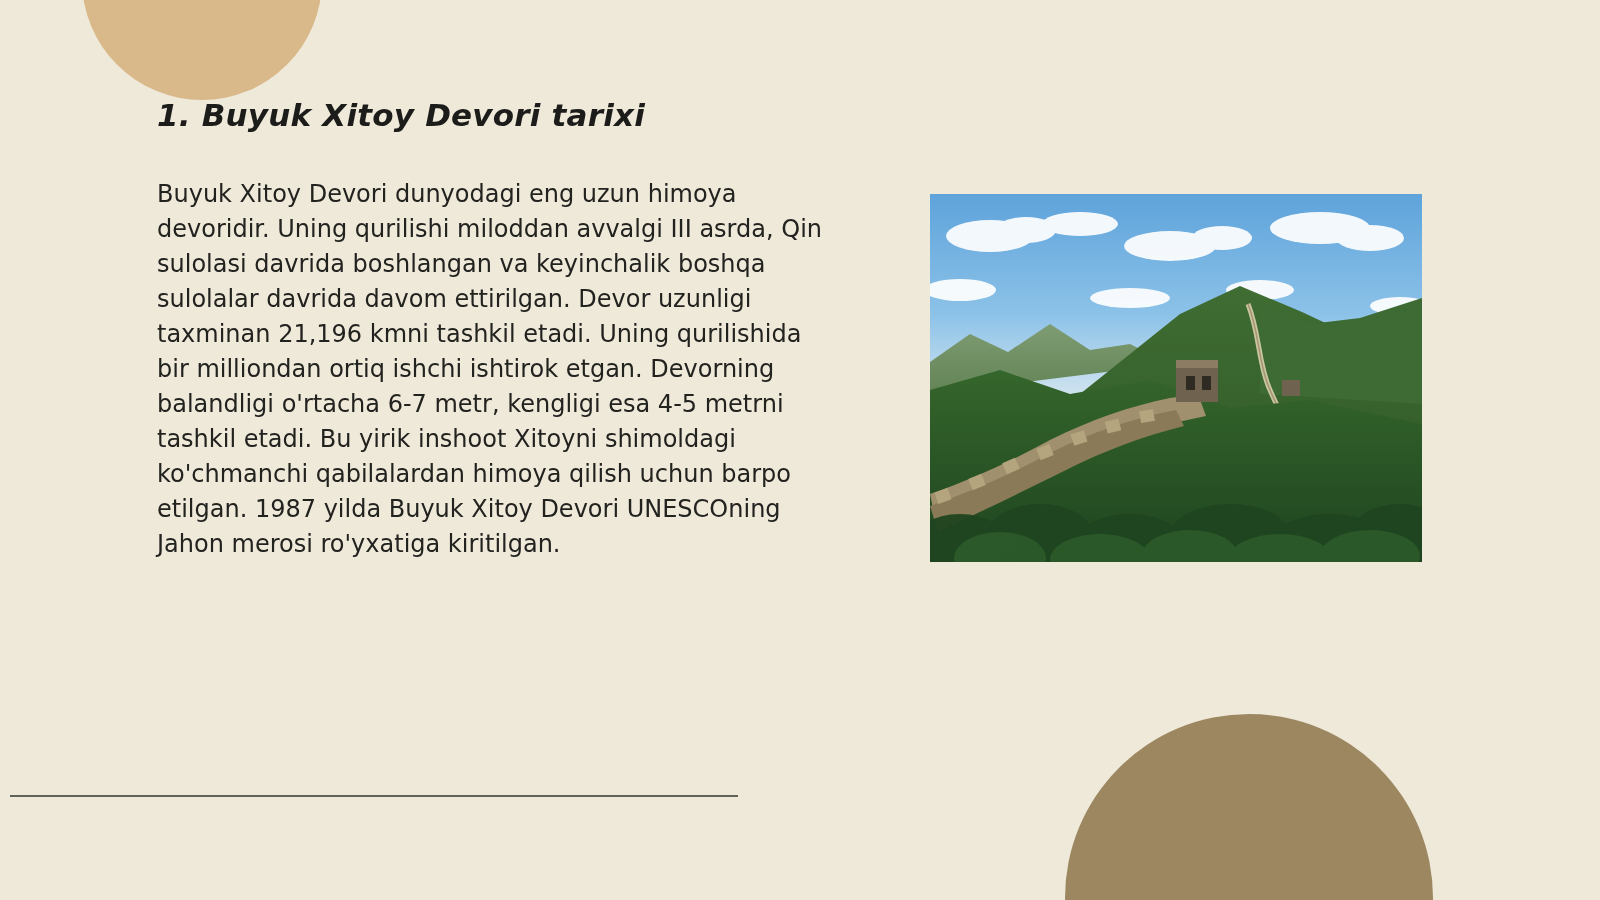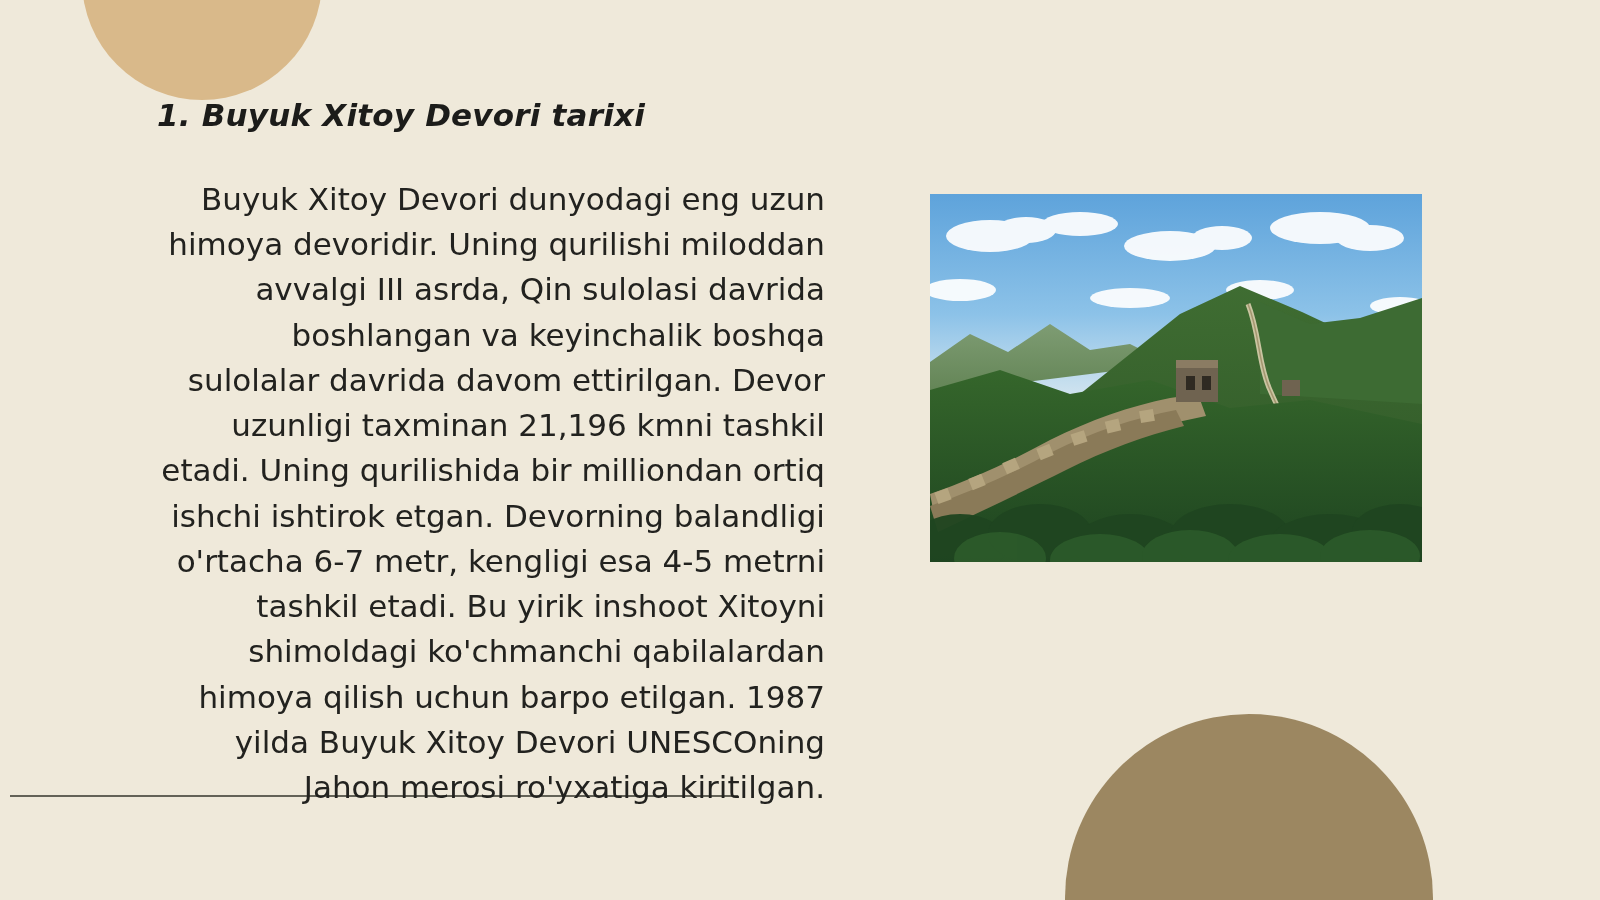--- a/index.html
+++ b/index.html
@@ -60,25 +60,25 @@
     font-size: 31px;
     line-height: 1.25;
     font-weight: bold;
     font-style: italic;
     color: #1c1c1a;
     letter-spacing: .2px;
   }
   .body-text {
     margin: 0;
     padding-top: 42px;
-    font-size: 31px;
+    font-size: 24px;
     line-height: 1.46;
     color: #22221f;
     width: 668px;
-    text-align: right;
+    text-align: left;
     white-space: pre-wrap;
   }
   
   .photo {
     position: absolute;
     left: 930px;
     top: 194px;
     width: 492px;
     height: 368px;
     overflow: hidden;

